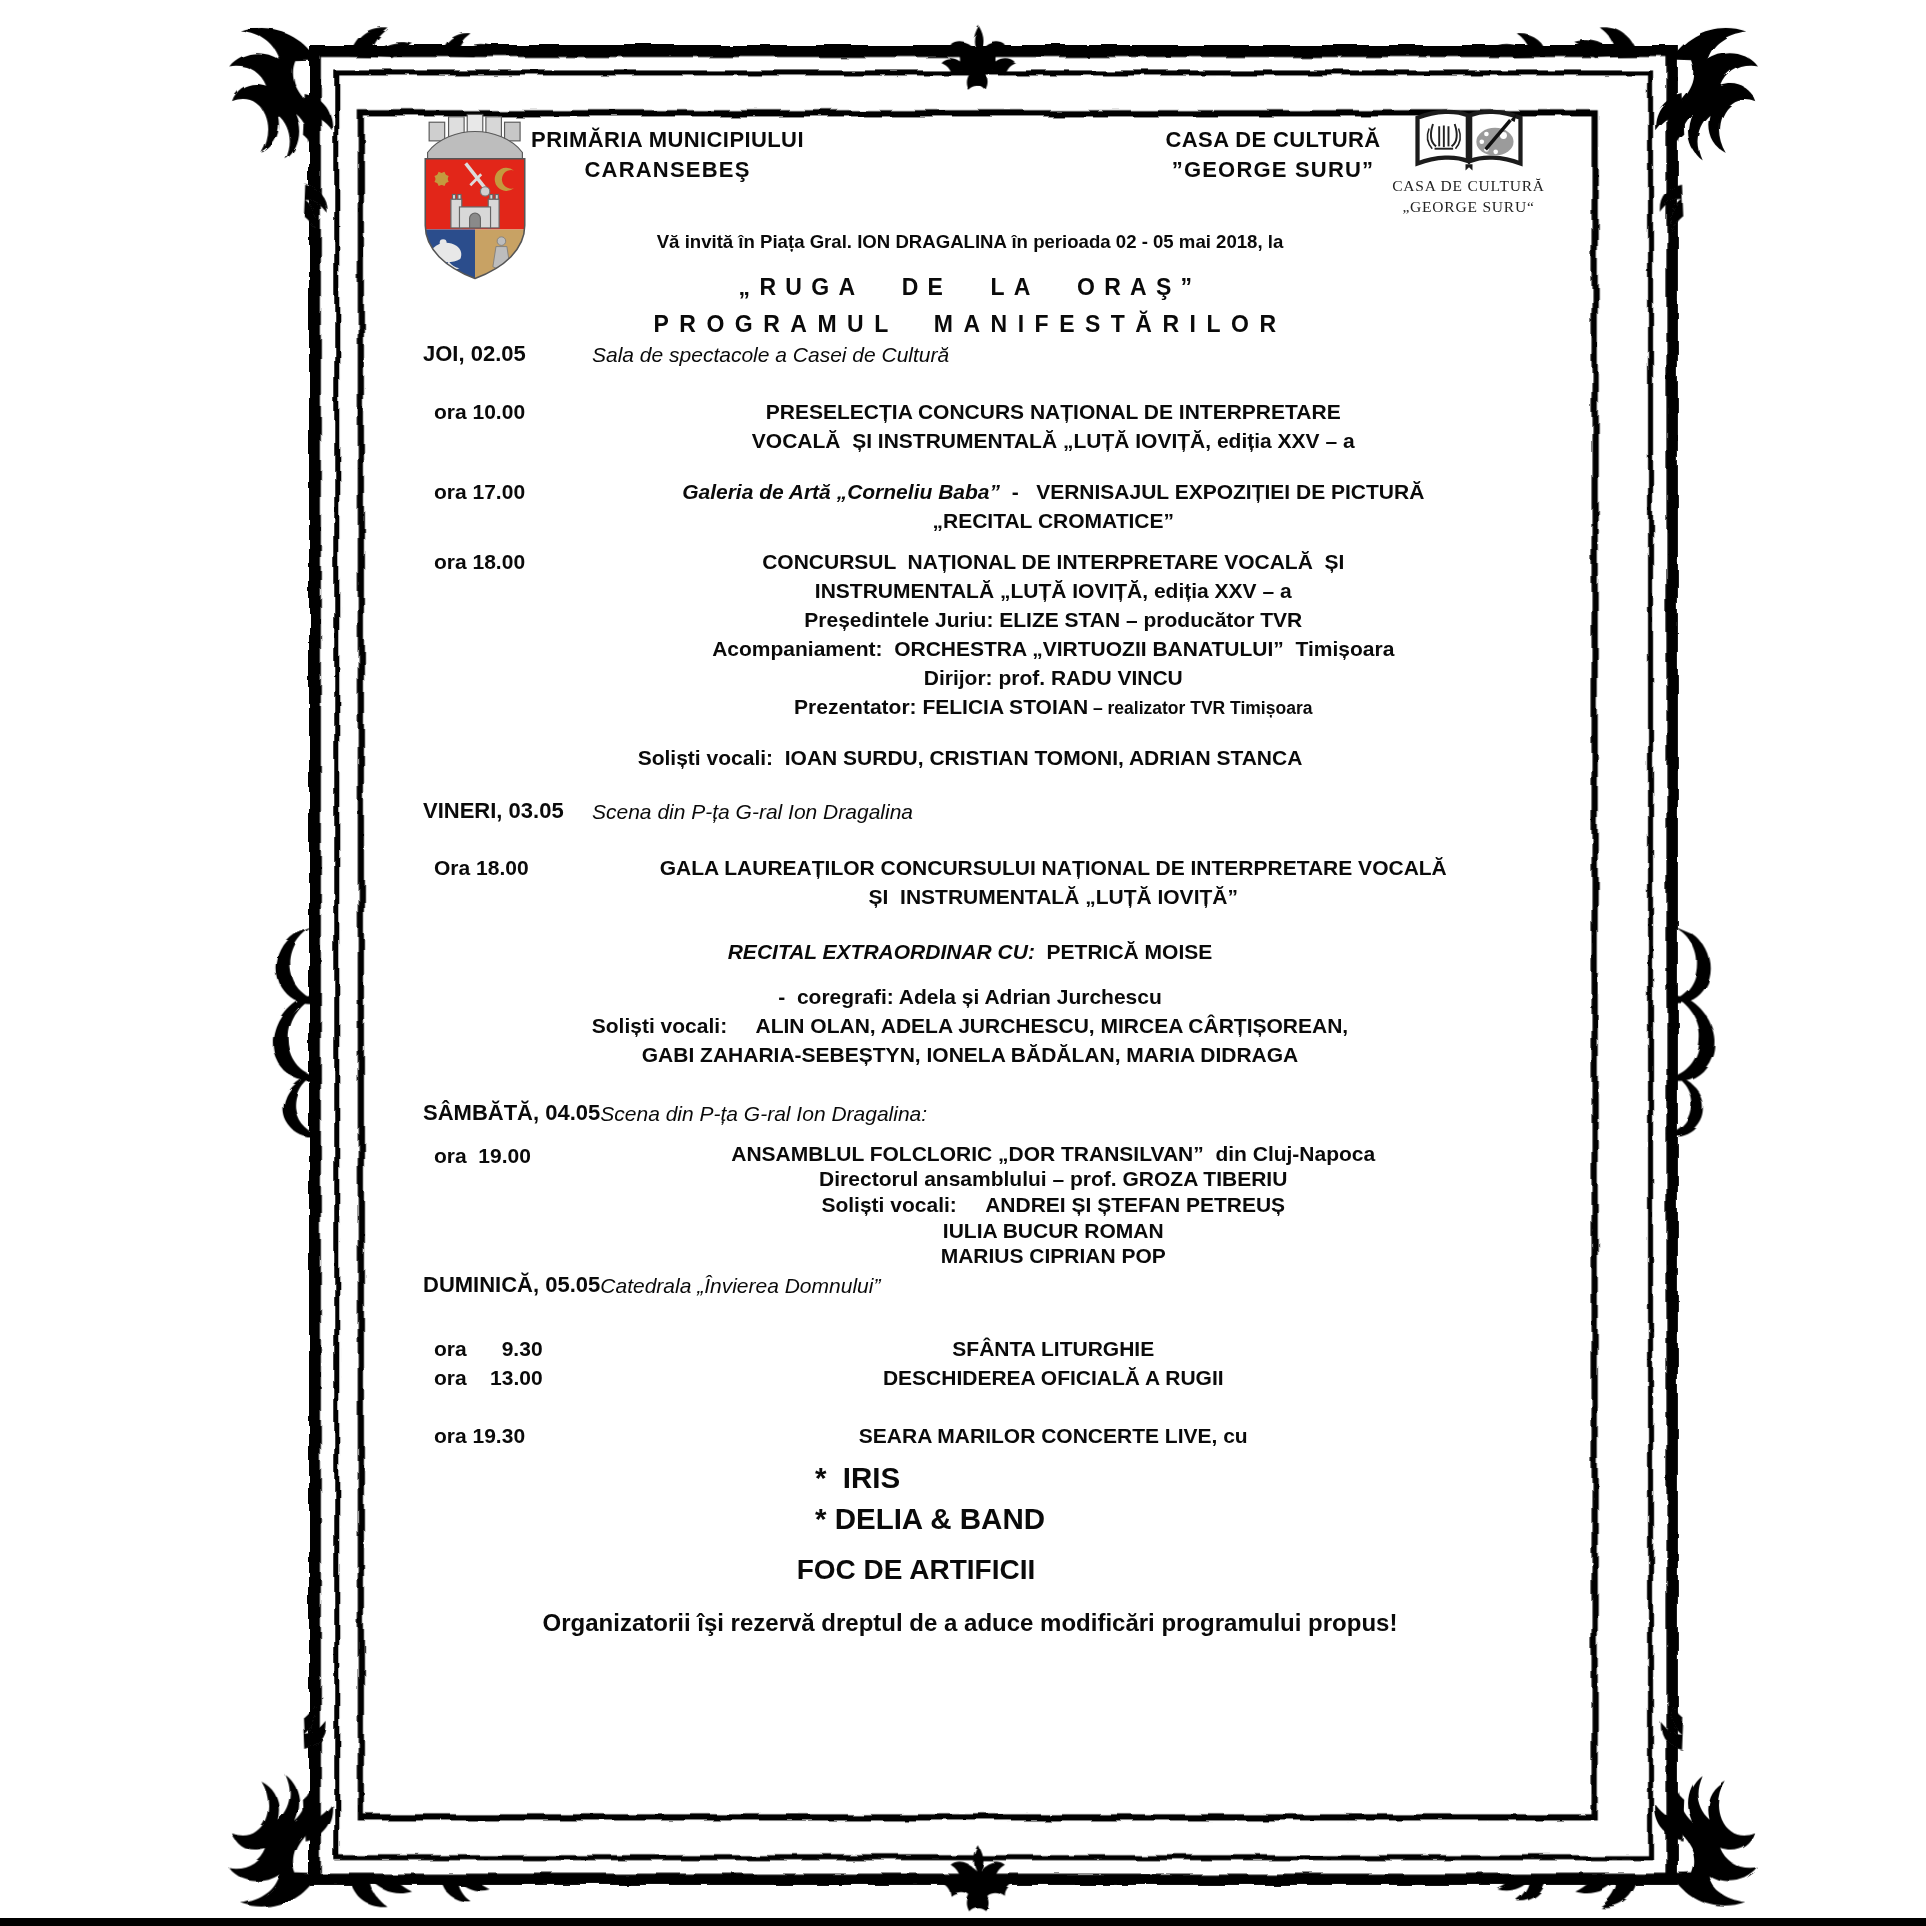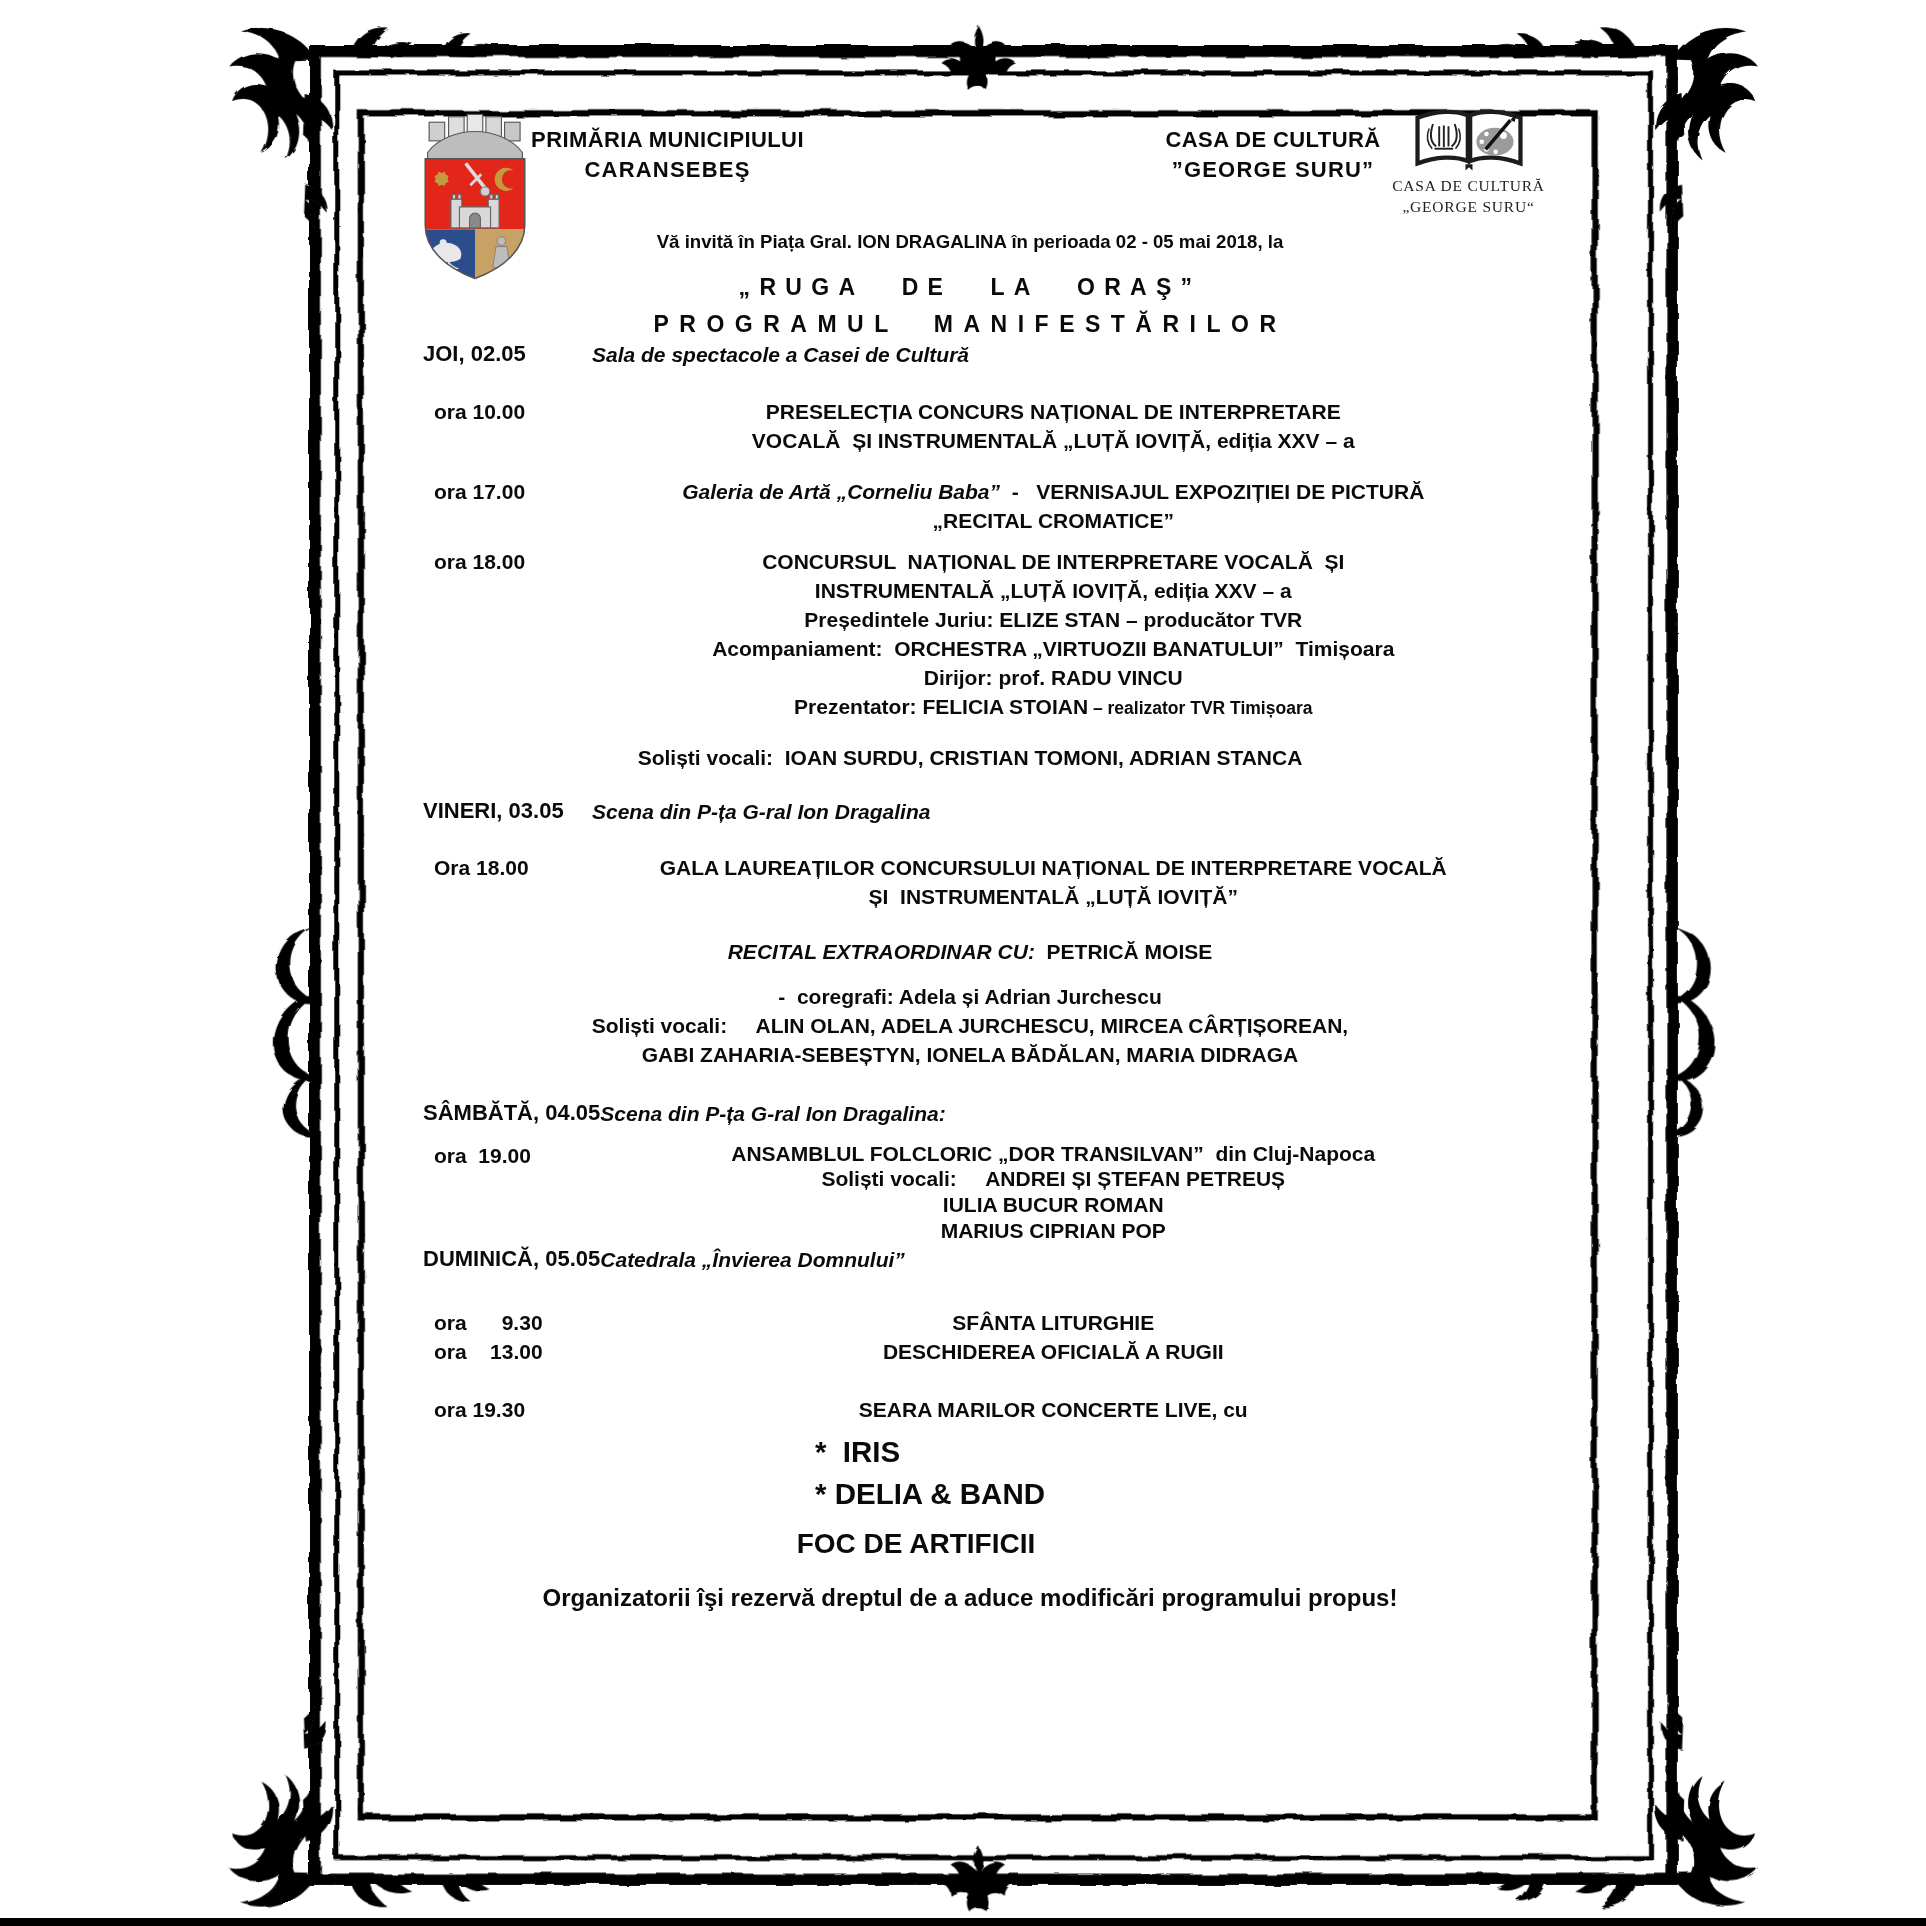--- a/index.html
+++ b/index.html
@@ -15,21 +15,21 @@
   .titles{text-align:center;font-weight:bold;}
   .title1{font-size:23px;letter-spacing:9.3px;word-spacing:22.5px;white-space:pre;}
   .title2{font-size:23px;letter-spacing:10.5px;word-spacing:18.6px;margin-top:10px;white-space:pre;}
 
   .logo-caption{font-family:"Liberation Serif",serif;font-size:15.5px;line-height:21px;
                 text-align:center;letter-spacing:0.8px;color:#222;}
 
   #schedule{position:absolute;left:423px;top:341px;width:1094px;}
   .day-row{display:flex;align-items:flex-end;}
   .day{flex:0 0 169px;font-size:22px;font-weight:bold;white-space:pre;}
-  .venue{font-size:21px;font-weight:bold;font-style:italic;white-space:pre;}
+  .venue{font-size:21px;font-weight:normal;font-style:italic;white-space:pre;}
   .event{display:flex;align-items:flex-start;}
   .time{flex:0 0 140px;font-size:21px;font-weight:bold;line-height:29px;white-space:pre;padding-left:11px;}
   .lines{flex:1;text-align:center;padding-left:15.5px;}
   .line{font-size:21px;font-weight:bold;line-height:29px;white-space:pre;}
   .tight .line{line-height:25.6px;}
   .sm{font-size:17.5px;}
   .iv{font-style:italic;}
   .center-block{text-align:center;}
   .band{font-size:29.5px;font-weight:bold;line-height:36px;white-space:pre;padding-left:392px;}
   .foc{font-size:28px;font-weight:bold;text-align:center;width:986px;line-height:36px;white-space:pre;}
@@ -246,20 +246,21 @@
     <div class="day-row" style="margin-top:31px">
       <div class="day">SÂMBĂTĂ, 04.05</div>
       <div class="venue">Scena din P-ța G-ral Ion Dragalina:</div>
     </div>
 
 
     <div class="event tight" style="margin-top:14.4px">
       <div class="time">ora  19.00</div>
       <div class="lines">
         <div class="line">ANSAMBLUL FOLCLORIC „DOR TRANSILVAN”  din Cluj-Napoca</div>
+        <div class="line">Directorul ansamblului – prof. GROZA TIBERIU</div>
         <div class="line">Soliști vocali:     ANDREI ȘI ȘTEFAN PETREUȘ</div>
         <div class="line">IULIA BUCUR ROMAN</div>
         <div class="line">MARIUS CIPRIAN POP</div>
       </div>
     </div>
 
     <div class="day-row" style="margin-top:3.1px">
       <div class="day">DUMINICĂ, 05.05</div>
       <div class="venue">Catedrala „Învierea Domnului”</div>
     </div>

